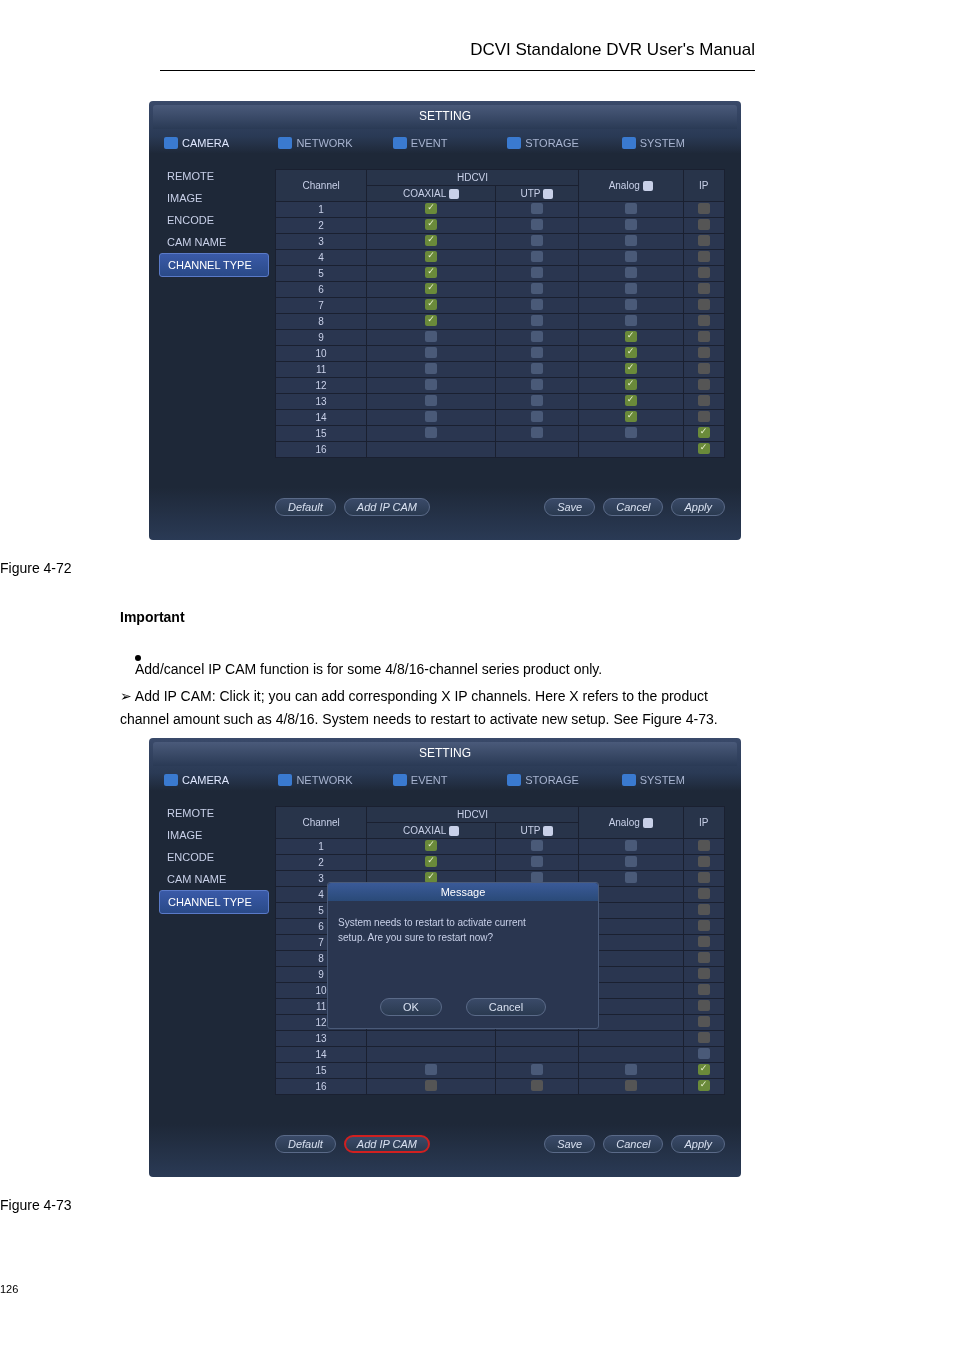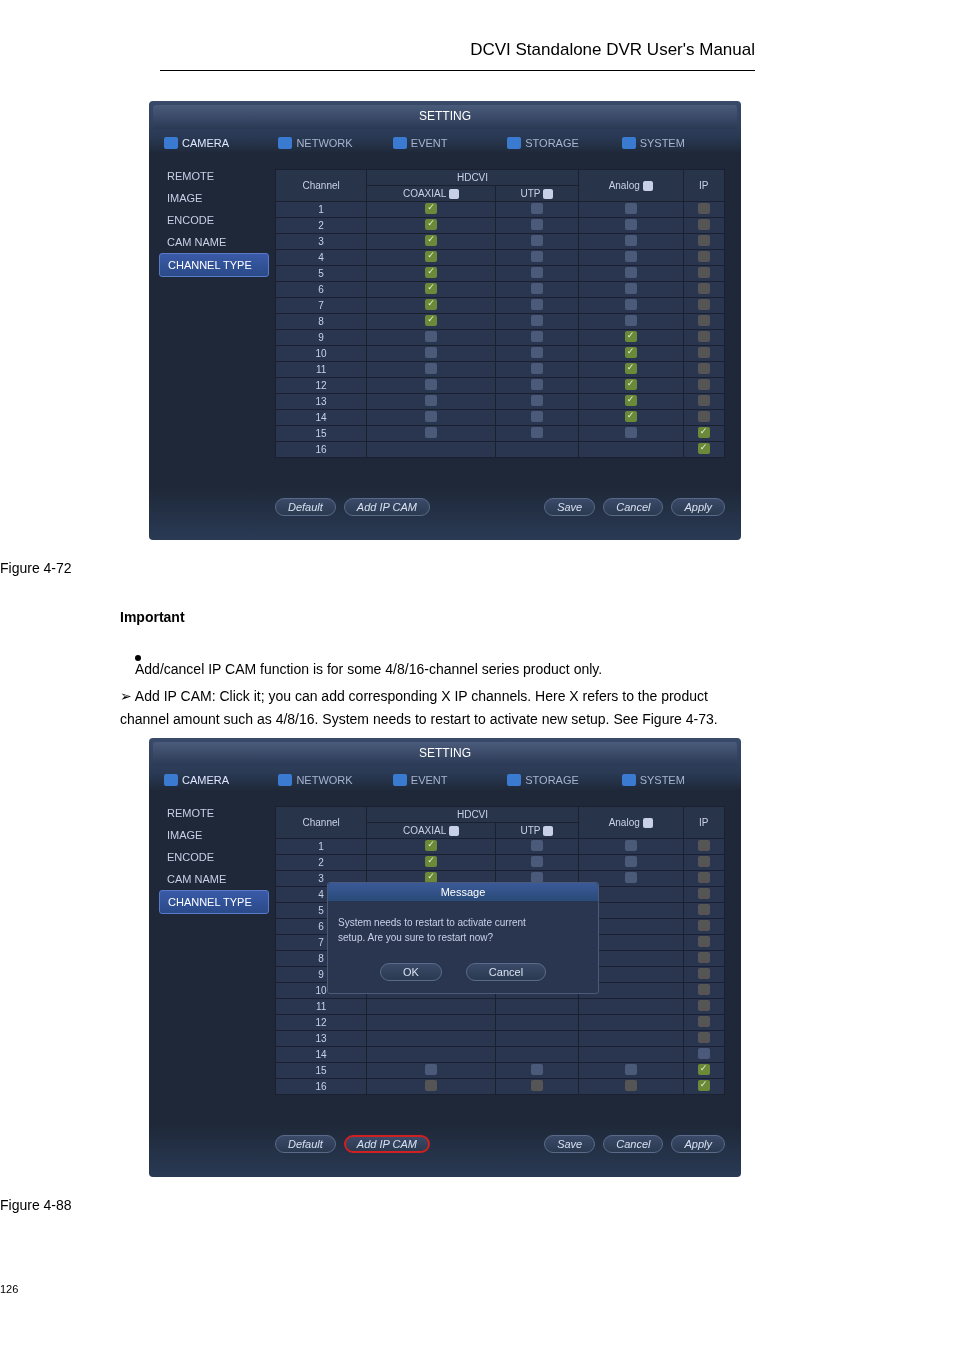--- a/index.html
+++ b/index.html
@@ -158,21 +158,21 @@
     padding: 3px 0;
     border-radius: 3px 3px 0 0;
   }
   .modal-body {
     color: #c8d0e8;
     font-size: 10px;
     padding: 14px 10px 18px 10px;
     line-height: 1.5;
   }
   .modal-btns {
-    display:flex; justify-content:center; gap: 24px; padding: 0 0 12px 0;
+    display:flex; justify-content:center; gap: 24px; padding: 0 0 12px 0; margin-top: 35px;
   }
   .mbtn {
     background: linear-gradient(#3a4a68,#2a3a50);
     border:1px solid #5a6a88;
     color:#d8e0f0; font-size:11px;
     padding: 2px 22px; border-radius:10px;
     cursor:pointer;
   }
 
   .footer {
@@ -549,16 +549,16 @@
           <div class="btn">Default</div>
           <div class="btn highlight">Add IP CAM</div>
           <div class="spacer"></div>
           <div class="btn">Save</div>
           <div class="btn">Cancel</div>
           <div class="btn">Apply</div>
         </div>
       </div>
     </div>
   </div>
-  <div class="caption">Figure 4-88</div>
+  <div class="caption">Figure 4-73</div>
 
   <div class="footer">126</div>
 </div>
 
 </body></html>

